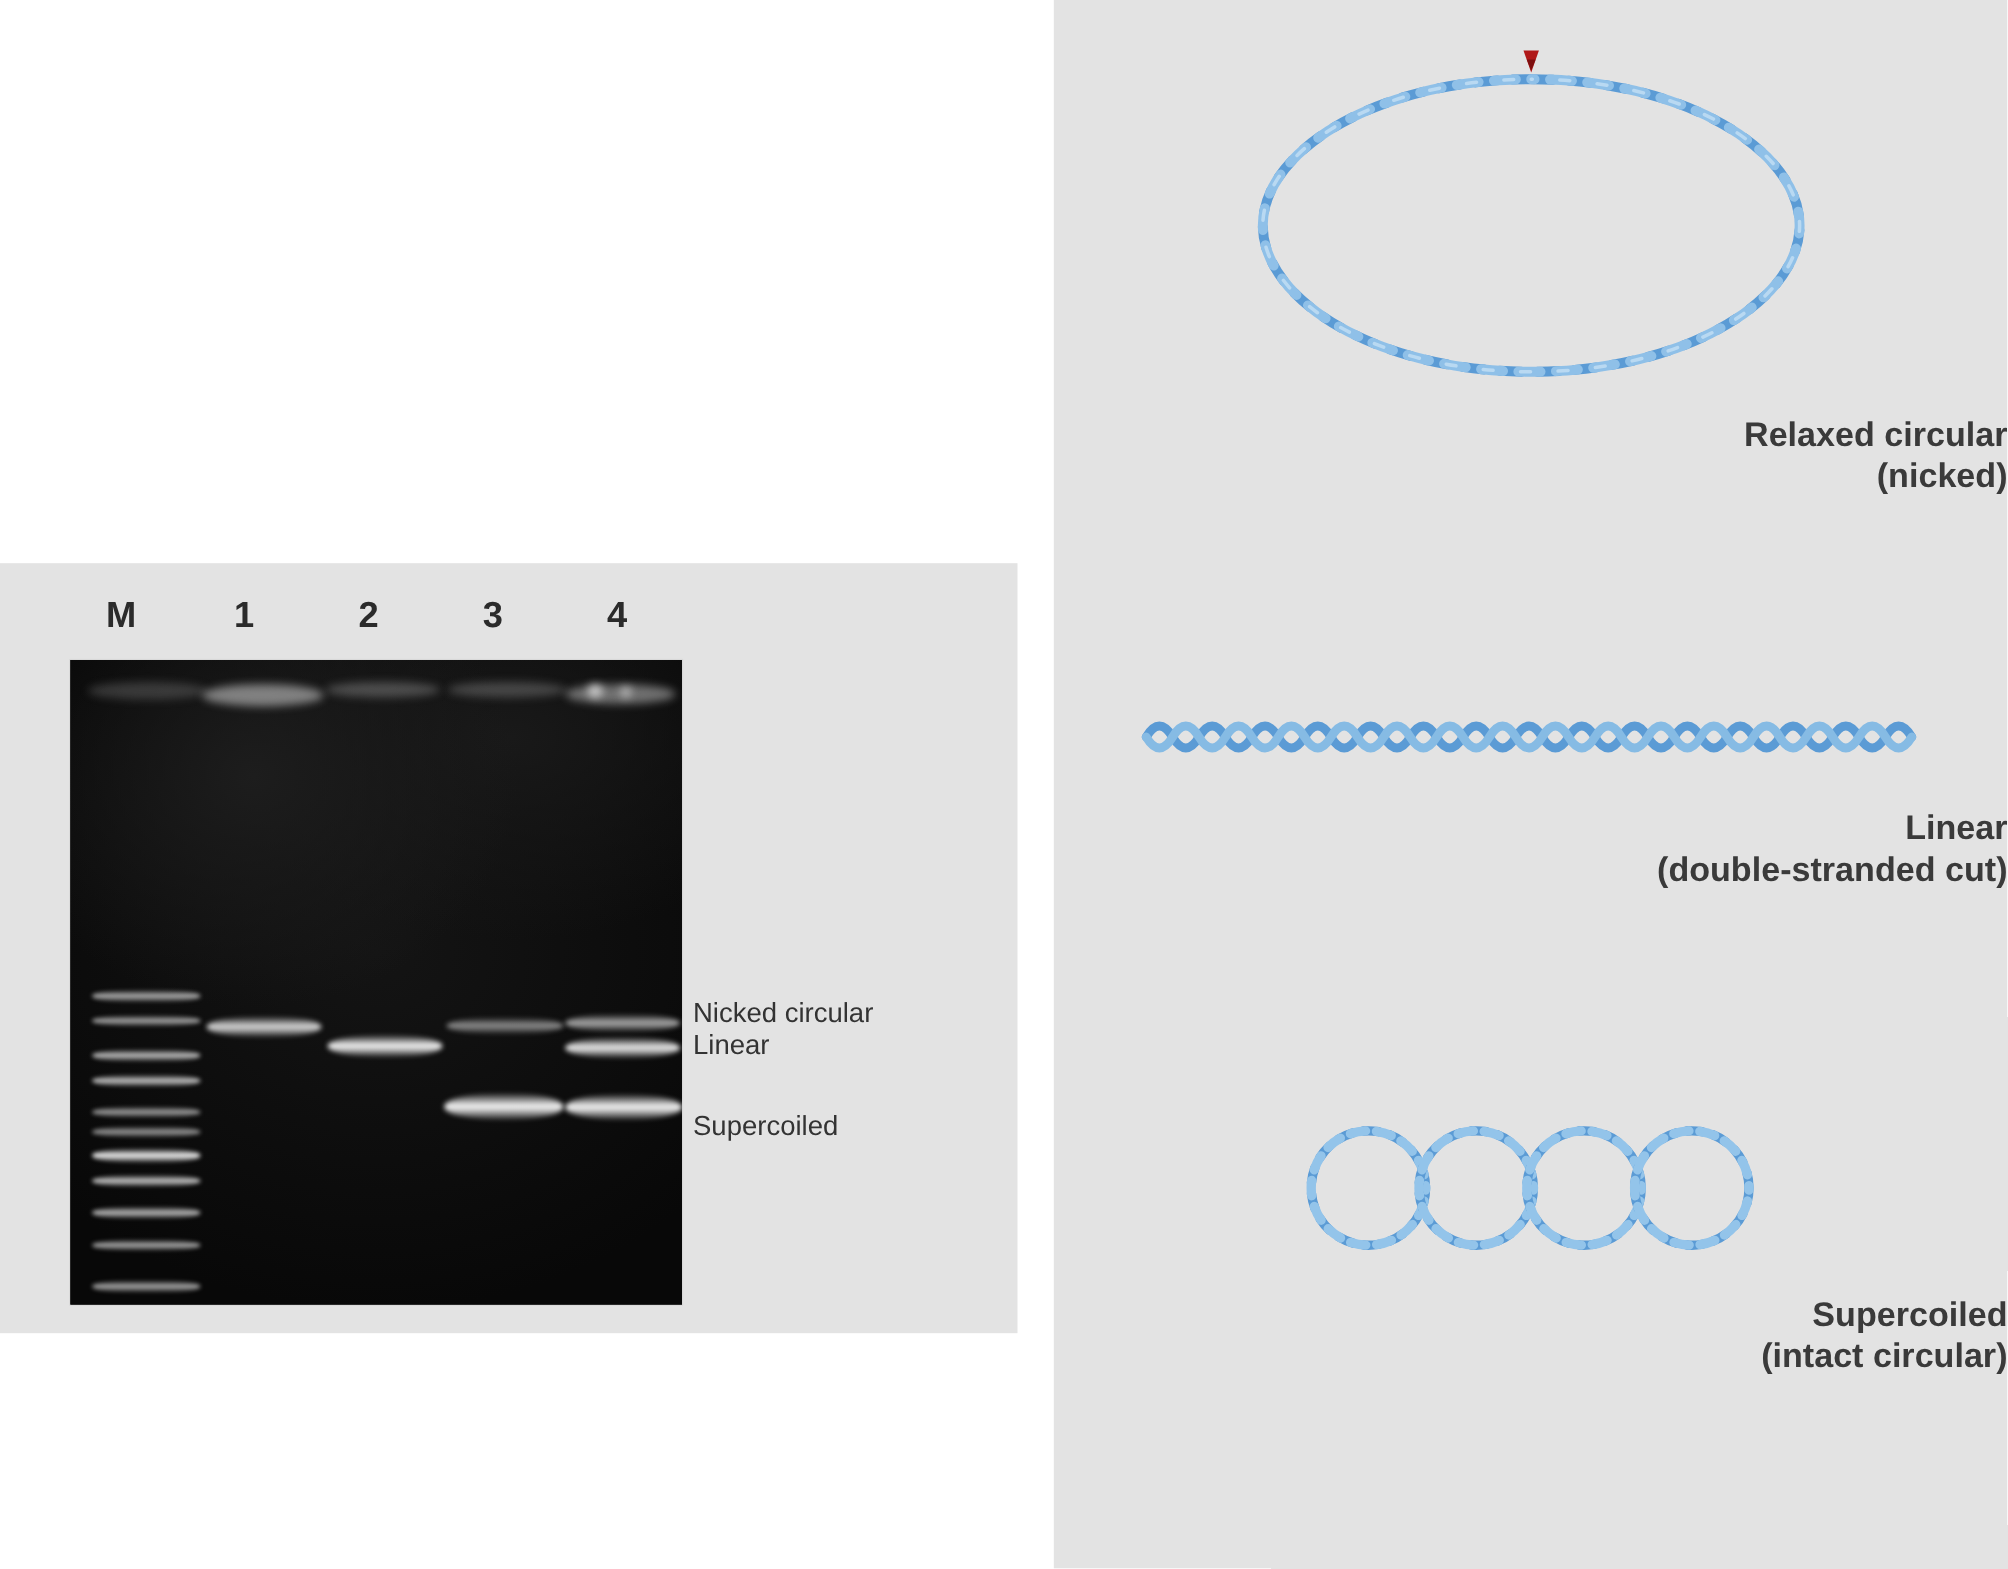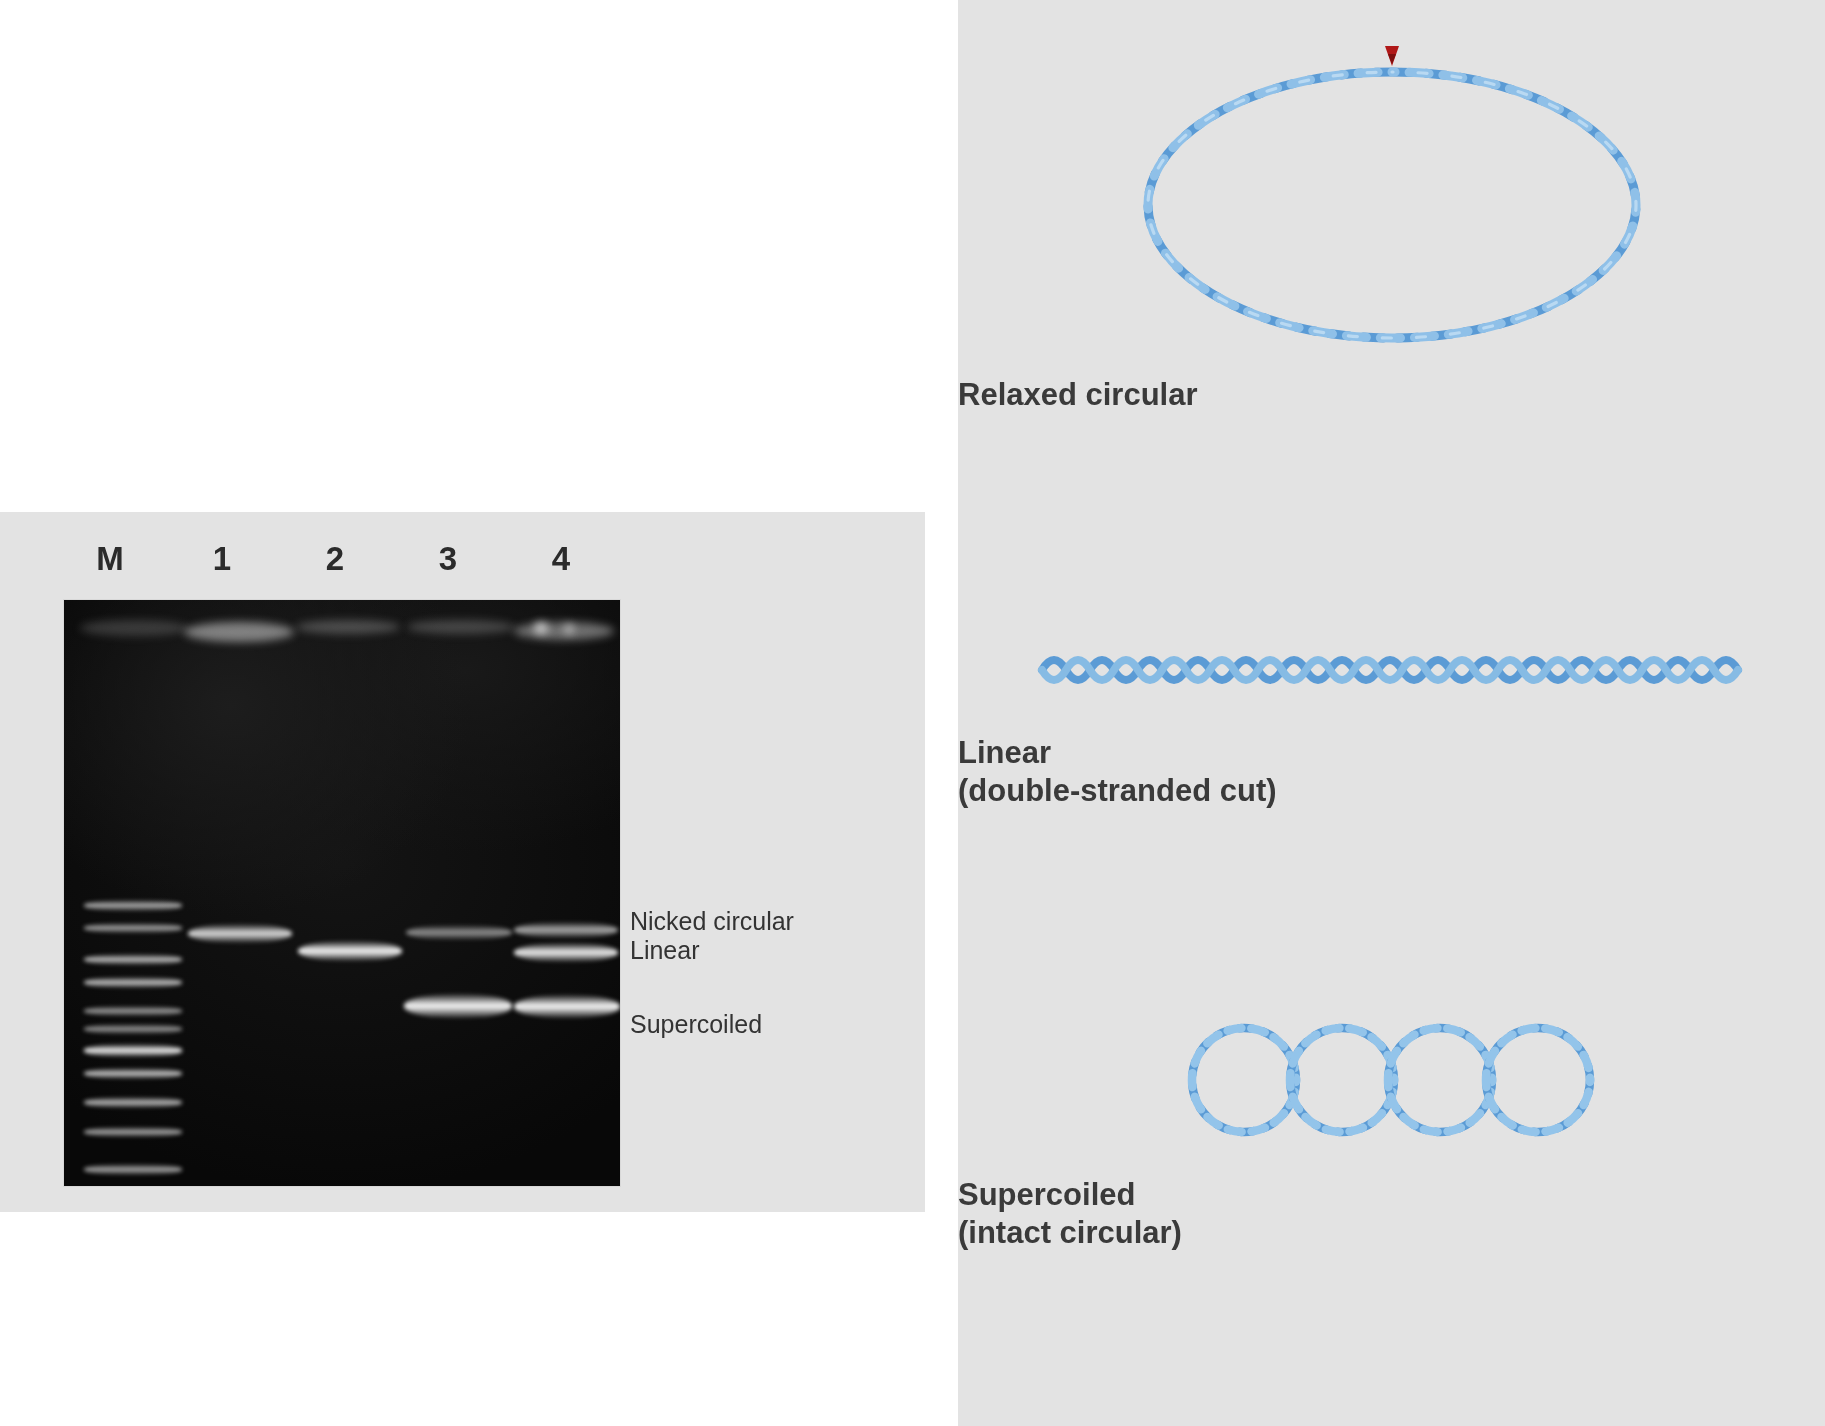--- a/index.html
+++ b/index.html
@@ -36,21 +36,21 @@
 
   
   #gel-annotations{position:absolute;left:630px;top:395px;width:295px;}
   .gel-anno{font-size:25px;font-weight:normal;color:#333333;line-height:1.14;
             font-family:"Liberation Sans", sans-serif;white-space:nowrap;}
   #anno-supercoiled{margin-top:46px;}
 
   
   #right-panel{position:absolute;left:958px;top:0;width:867px;height:1426px;background:#e3e3e3;}
 
-  .form-block{position:absolute;left:0;width:867px;text-align:left;}
+  .form-block{position:absolute;left:0;width:867px;text-align:right;}
   .form-caption{font-size:31px;font-weight:bold;color:#3a3a3a;line-height:1.22;
                 font-family:"Liberation Sans", sans-serif;}
 
   #form-relaxed{top:40px;}
   #form-linear{top:640px;}
   #form-supercoiled{top:1010px;}
 
   .art{display:block;margin:0 auto;}
   .cap-wrap{margin-top:6px;}
 </style>
@@ -132,20 +132,21 @@
 
       <use href="#ellA" fill="none" stroke="#5b9bd5" stroke-width="9" stroke-dasharray="20 14" stroke-linecap="round"></use>
       <use href="#ellB" fill="none" stroke="#8fc0e8" stroke-width="9" stroke-dasharray="20 14" stroke-dashoffset="17" stroke-linecap="round"></use>
       <use href="#ellA" fill="none" stroke="#b9d9f2" stroke-width="3.2" stroke-dasharray="9 25" stroke-dashoffset="8" stroke-linecap="round"></use>
 
       <path d="M273,6 L287,6 L280,26 Z" fill="#b01818"></path>
       <path d="M276,14 L284,14 L280,24 Z" fill="#7d0f0f"></path>
     </svg>
     <div class="cap-wrap">
       <div class="form-caption">Relaxed circular</div>
+      <div class="form-caption">(nicked)</div>
     </div>
   </div>
 
   <div class="form-block" id="form-linear">
     <svg class="art" width="720" height="60" viewBox="0 0 720 60">
 
       <path d="M10,30 Q22,10 34,30 T58,30 T82,30 T106,30 T130,30 T154,30 T178,30 T202,30
                T226,30 T250,30 T274,30 T298,30 T322,30 T346,30 T370,30 T394,30 T418,30
                T442,30 T466,30 T490,30 T514,30 T538,30 T562,30 T586,30 T610,30 T634,30
                T658,30 T682,30 T706,30" fill="none" stroke="#5b9bd5" stroke-width="8" stroke-linecap="round"></path>

